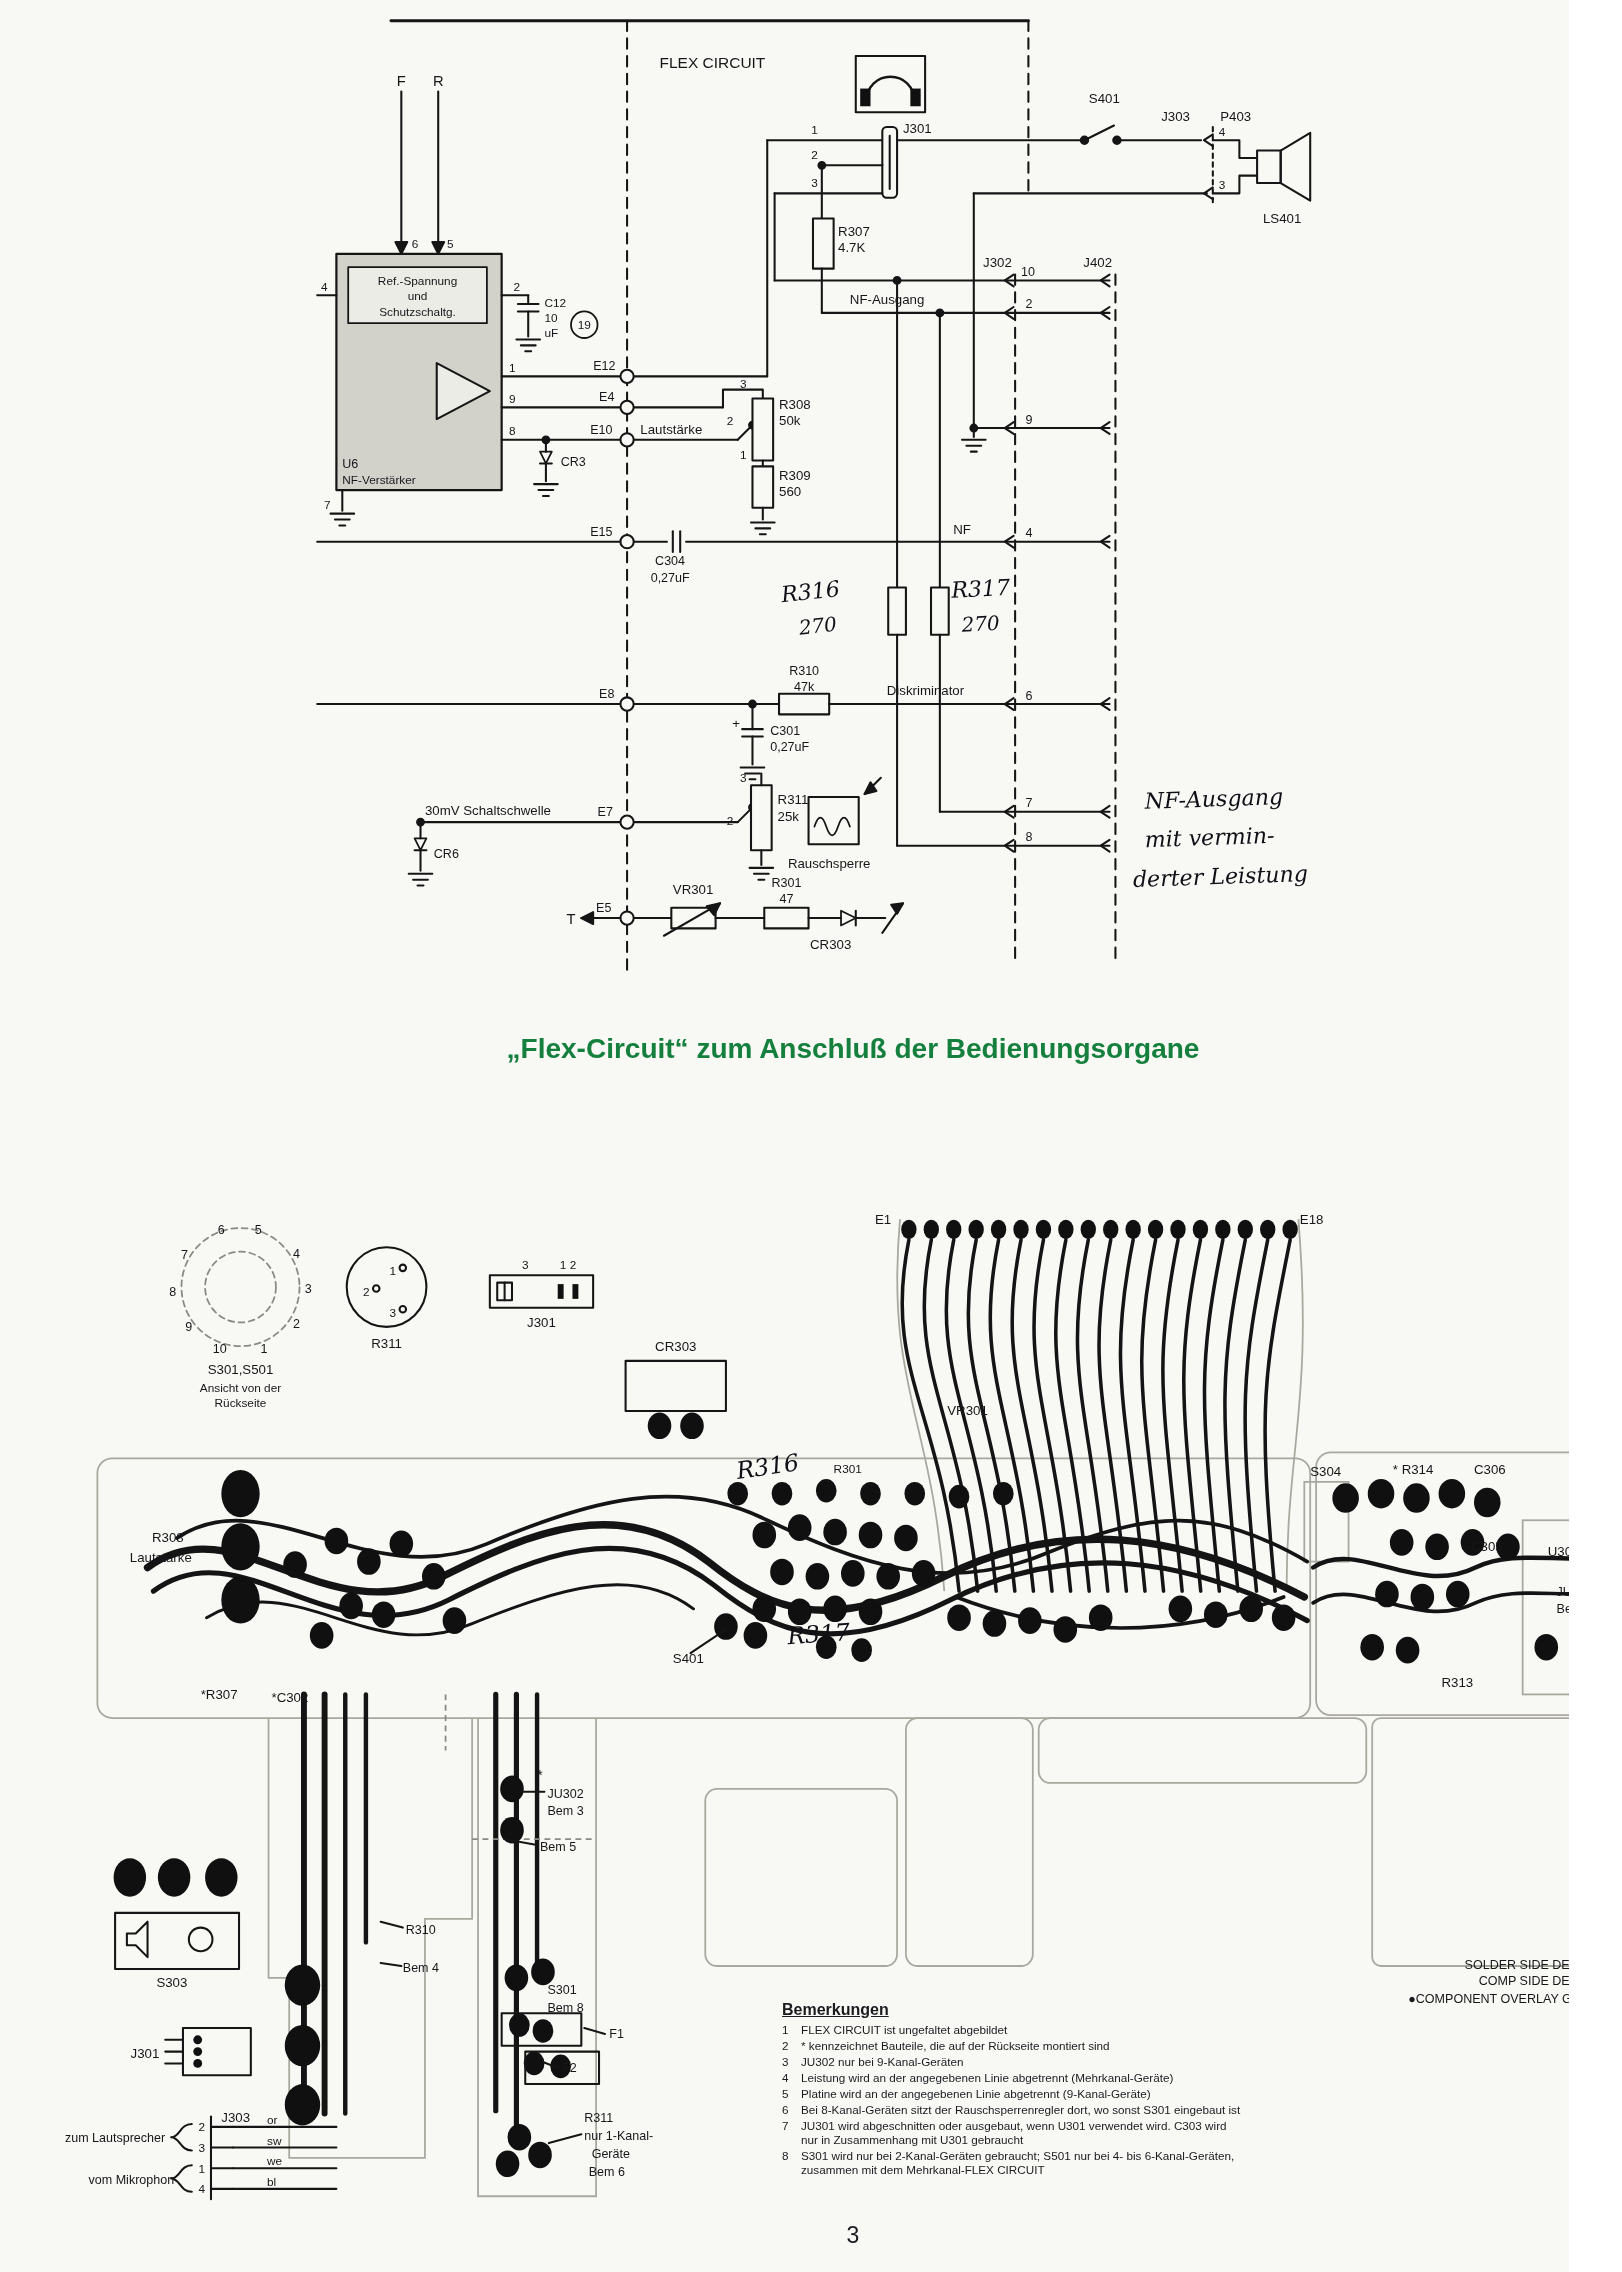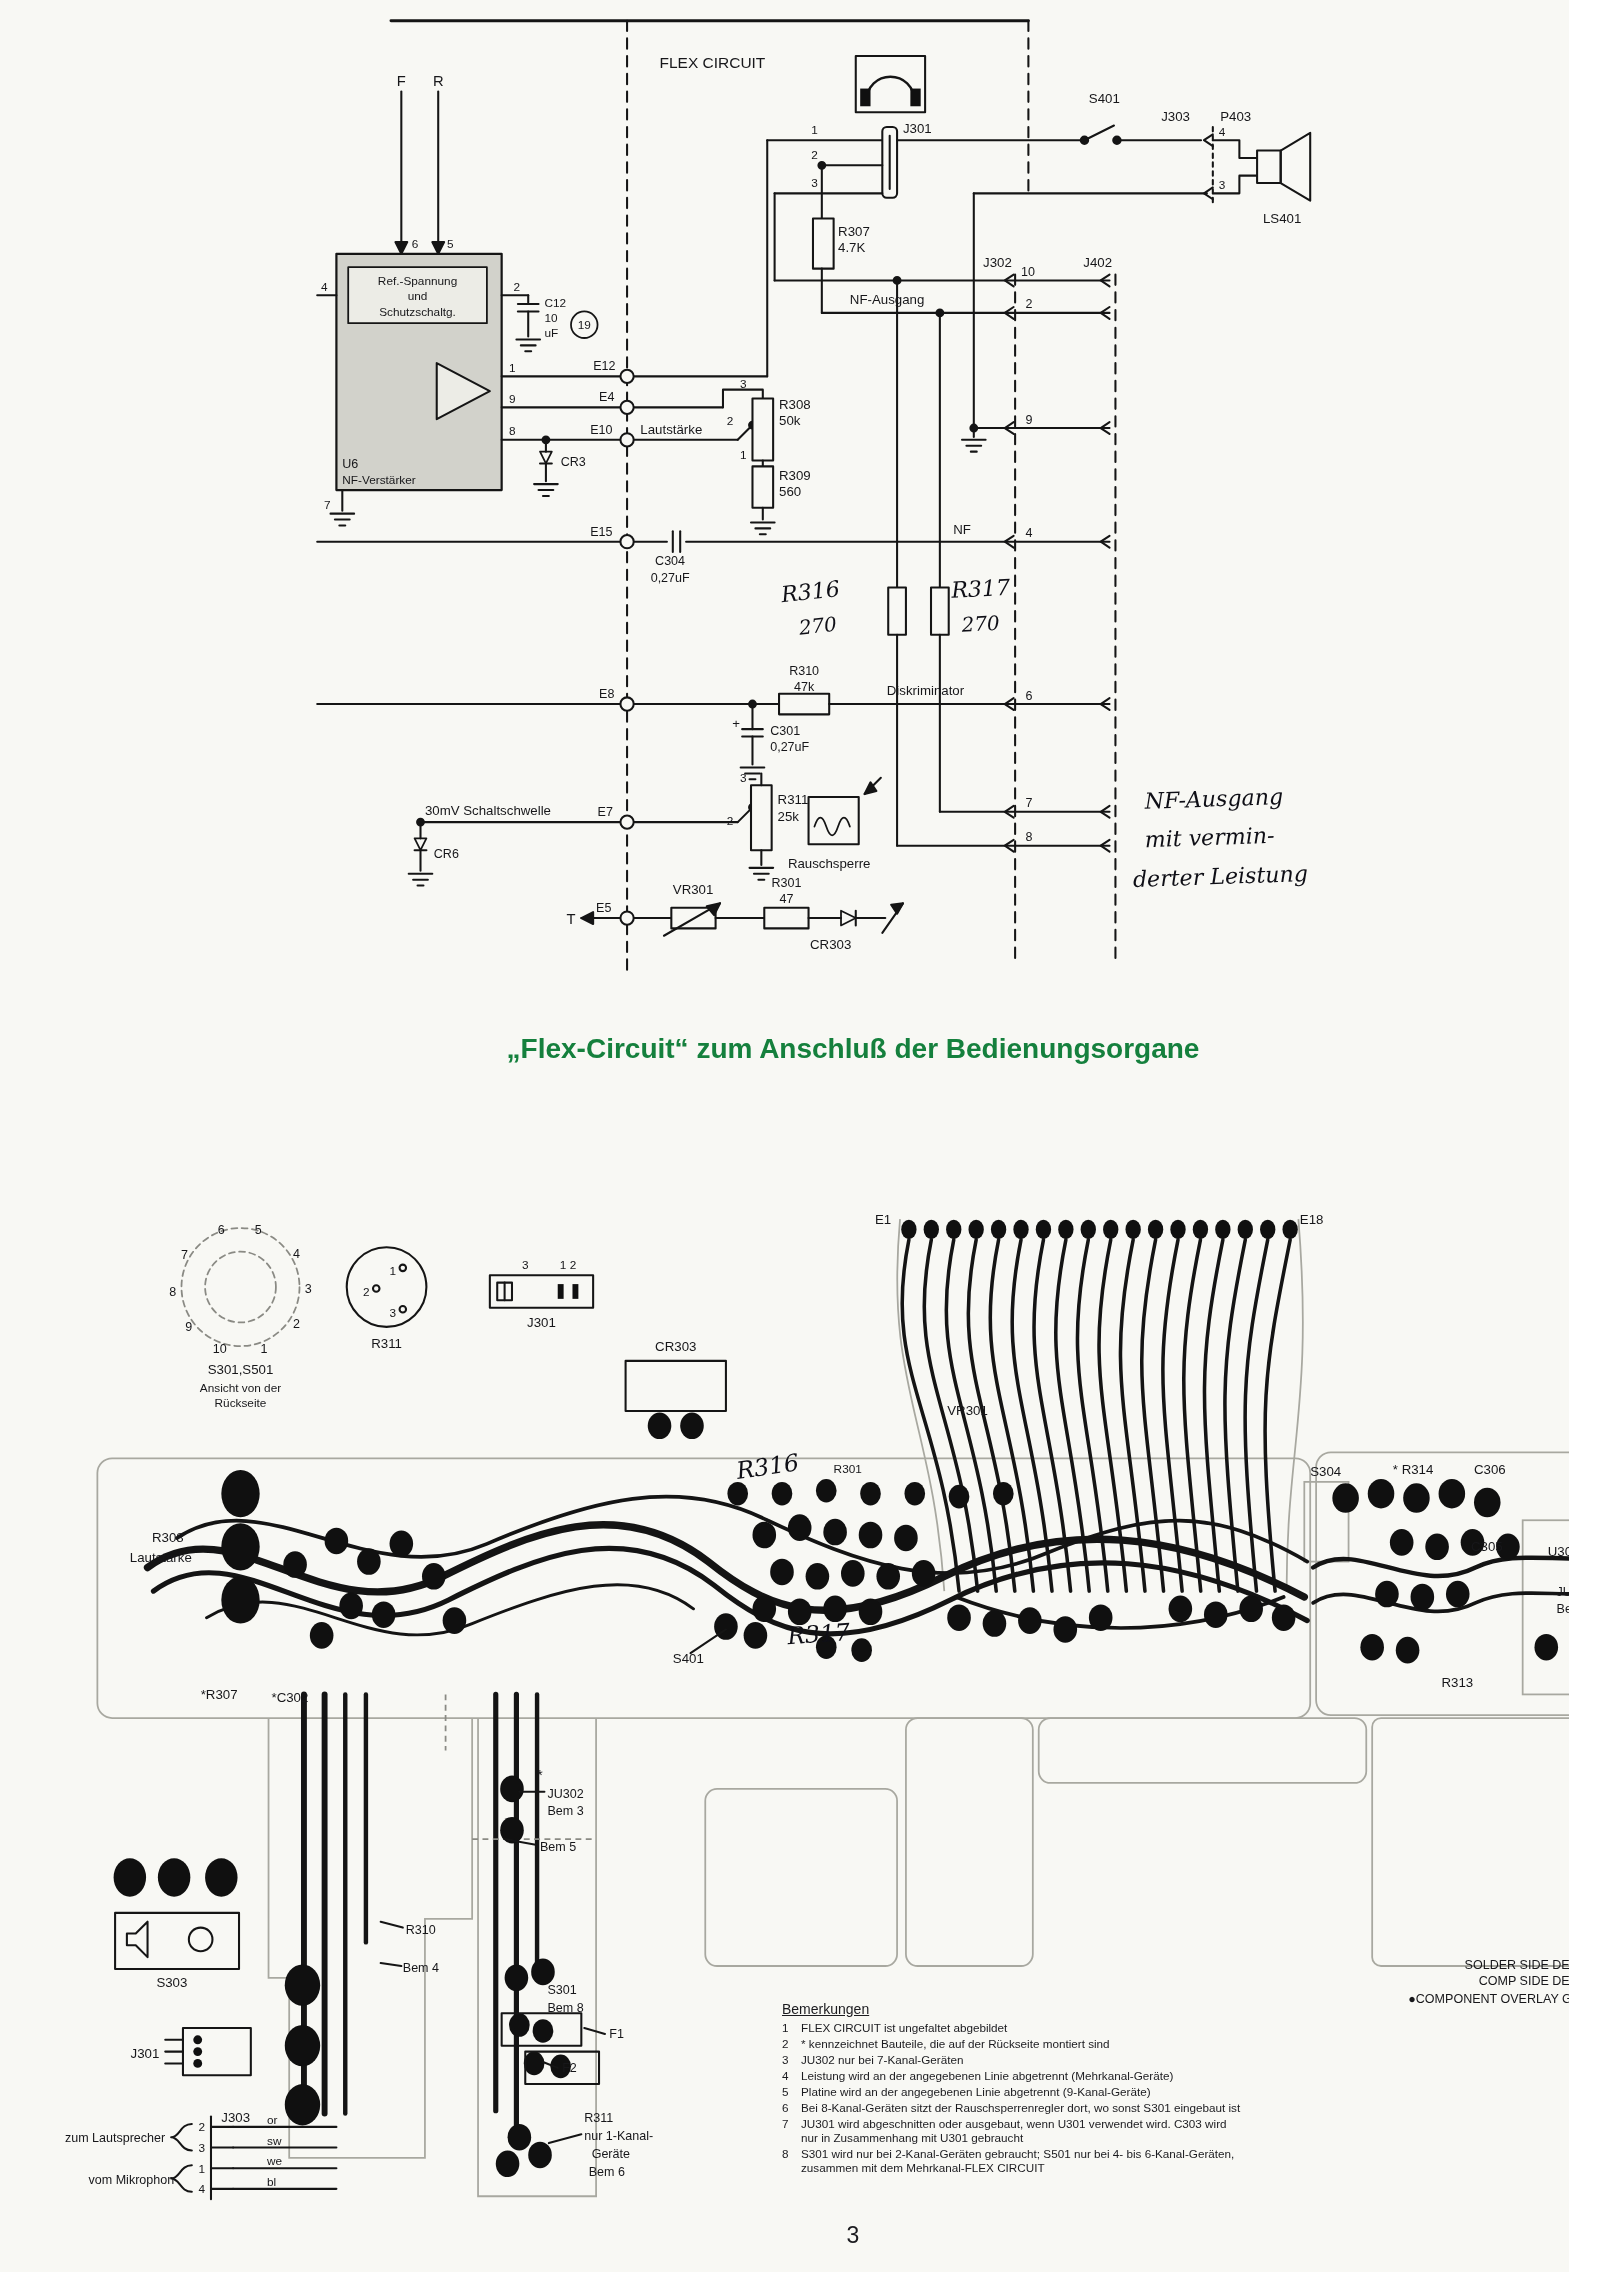--- a/index.html
+++ b/index.html
@@ -15,21 +15,21 @@
   .dash{stroke-dasharray:7 5}
   .dash2{stroke-dasharray:3 3}
   .box{fill:#f8f8f4;stroke:#151515;stroke-width:1.4}
   .blk{fill:#101010;stroke:none}
   .tr{stroke:#141414;fill:none;stroke-linecap:round}
   .gray{stroke:#a8a8a0;stroke-width:1.2;fill:none}
   .graydash{stroke:#8a8a84;stroke-width:1.2;fill:none;stroke-dasharray:4 3}
   .caption{position:absolute;left:853px;top:1033px;transform:translateX(-50%);font-size:28px;font-weight:bold;white-space:nowrap;color:#15803d}
   .pagenum{position:absolute;left:853px;top:2222px;transform:translateX(-50%);font-size:23px;color:#1b1b1f}
   .notes{position:absolute;left:782px;top:2001px;width:462px;color:#1b1b1f}
-  .notes-title{font-weight:normal;text-decoration:underline;font-size:14px;margin-bottom:4px}
+  .notes-title{font-weight:bold;text-decoration:underline;font-size:16px;margin-bottom:4px}
   .note-row{display:flex;font-size:11.7px;line-height:1.2;margin-bottom:2px}
   .nn{width:19px;flex:none}
   .nt{flex:1}
 </style>
 </head>
 <body>
 
 <div class="page">
 
 <svg width="1623" height="2273" viewBox="0 0 1100 1540" preserveAspectRatio="none">
@@ -625,21 +625,21 @@
   <div class="note-row">
         <span class="nn">1</span>
         <span class="nt">FLEX CIRCUIT ist ungefaltet abgebildet</span>
       </div>
   <div class="note-row">
         <span class="nn">2</span>
         <span class="nt">* kennzeichnet Bauteile, die auf der Rückseite montiert sind</span>
       </div>
   <div class="note-row">
         <span class="nn">3</span>
-        <span class="nt">JU302 nur bei 7-Kanal-Geräten</span>
+        <span class="nt">JU302 nur bei 9-Kanal-Geräten</span>
       </div>
   <div class="note-row">
         <span class="nn">4</span>
         <span class="nt">Leistung wird an der angegebenen Linie abgetrennt (Mehrkanal-Geräte)</span>
       </div>
   <div class="note-row">
         <span class="nn">5</span>
         <span class="nt">Platine wird an der angegebenen Linie abgetrennt (9-Kanal-Geräte)</span>
       </div>
   <div class="note-row">

